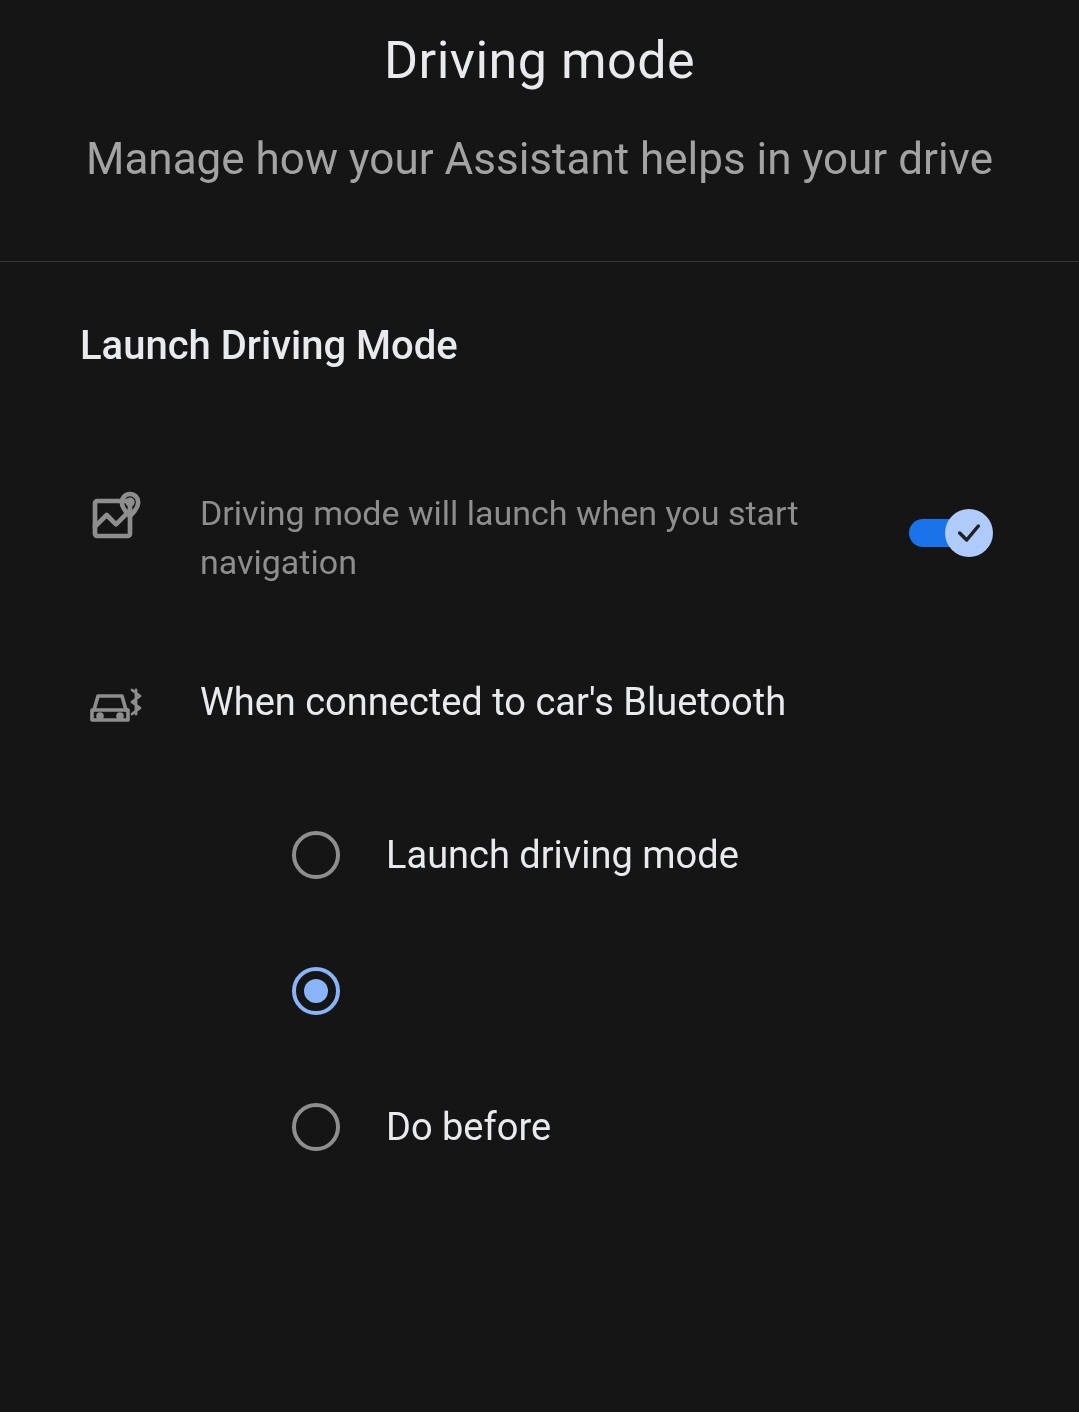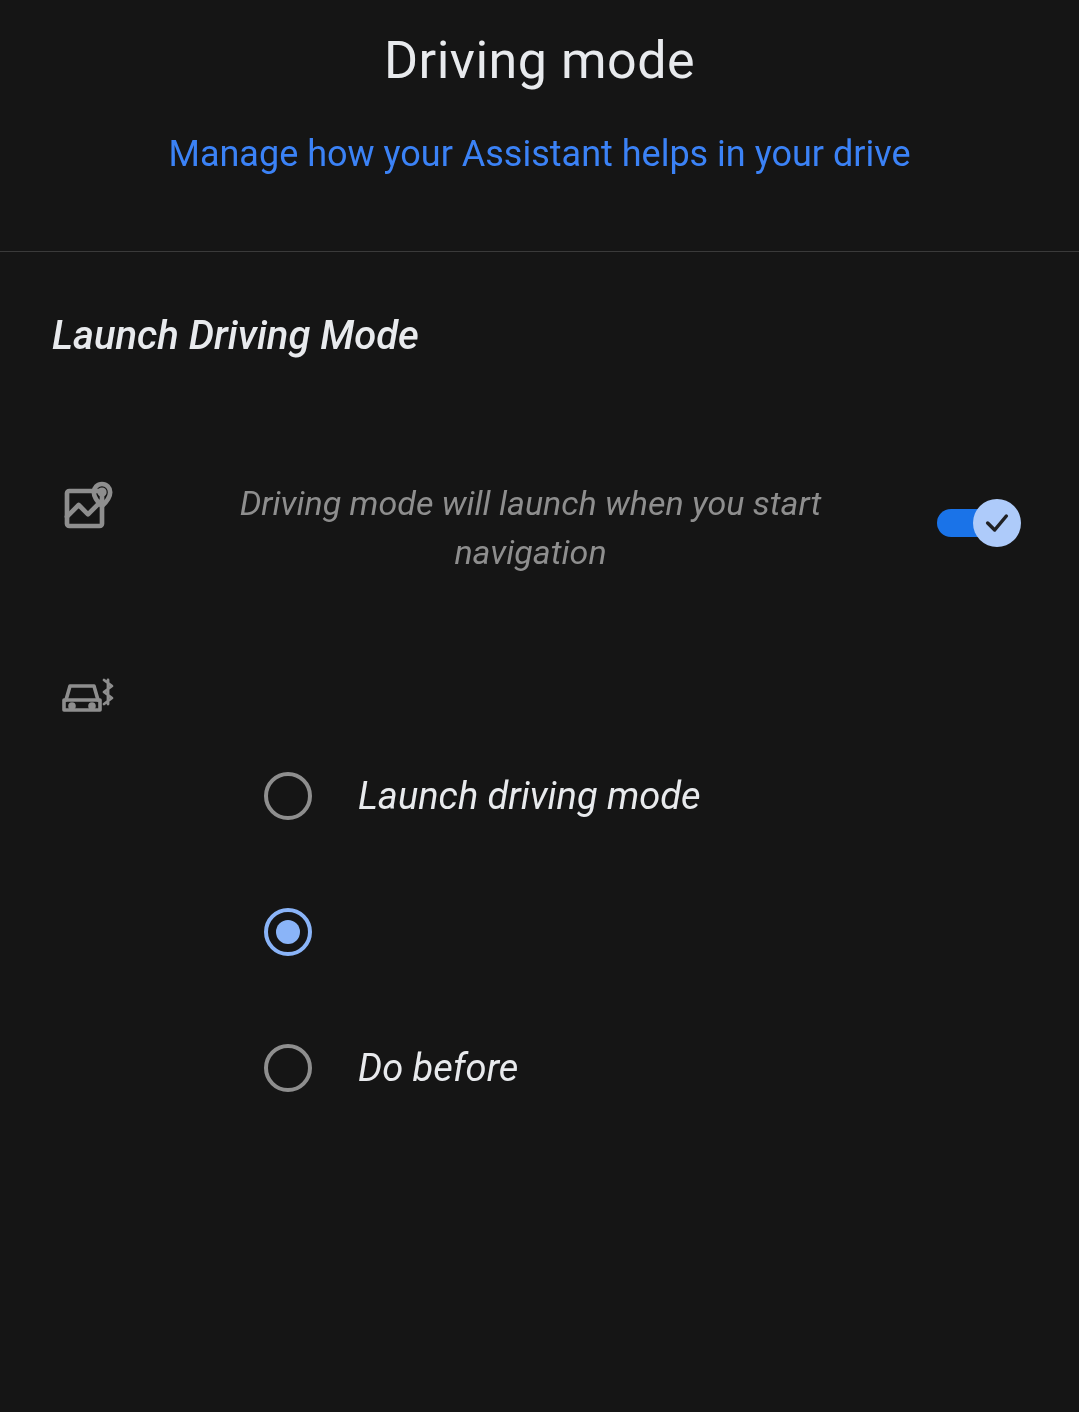--- a/index.html
+++ b/index.html
@@ -16,27 +16,26 @@
     border-bottom: 1px solid #3a3a3a;
   }
   .header h1 {
     font-size: 52px;
     font-weight: 400;
     color: #e8eaed;
     letter-spacing: 0.5px;
   }
   .header p {
     margin-top: 42px;
-    font-size: 36px;
+    font-size: 44px;
     font-weight: 400;
-    color: #3b82f6;
+    color: #a3a3a3;
   }
   .section {
-    padding: 60px 52px 40px;
-    font-style: italic;
+    padding: 60px 80px 40px;
   }
   .section-title {
     font-size: 40px;
     font-weight: 500;
     color: #e8eaed;
     margin-bottom: 110px;
   }
   .row {
     display: flex;
     align-items: flex-start;
@@ -56,21 +55,20 @@
     font-weight: 400;
     color: #e8eaed;
     line-height: 1.3;
   }
   .row-sub {
     margin-top: 10px;
     font-size: 34px;
     font-weight: 400;
     color: #8e8e8e;
     line-height: 1.45;
-    text-align: center;
   }
   .row-trail {
     flex: 0 0 auto;
     display: flex;
     align-items: center;
     padding-top: 30px;
     padding-right: 6px;
   }
   
   .switch {
@@ -168,20 +166,21 @@
     <div class="row-icon">
       <svg width="56" height="40" viewBox="0 0 28 20" fill="none" stroke="#8e8e8e" stroke-width="1.8" stroke-linecap="round" stroke-linejoin="round">
         <path d="M3 12 L5 5 H17 L19 12"></path>
         <path d="M2 12 H20 V17 H2 Z"></path>
         <circle cx="6" cy="15" r="1" fill="#8e8e8e"></circle>
         <circle cx="16" cy="15" r="1" fill="#8e8e8e"></circle>
         <path d="M22 2 L26 5 L22 8 M22 8 L26 11 L22 14 M24 2 V14" stroke-width="1.4"></path>
       </svg>
     </div>
     <div class="row-body">
+      <div class="row-title">When connected to car's Bluetooth</div>
 
       <div class="radio-list">
         <div class="radio-item">
           <div class="radio-circle"></div>
           <div class="radio-label">Launch driving mode</div>
         </div>
         <div class="radio-item">
           <div class="radio-circle checked"></div>
         </div>
         <div class="radio-item">

